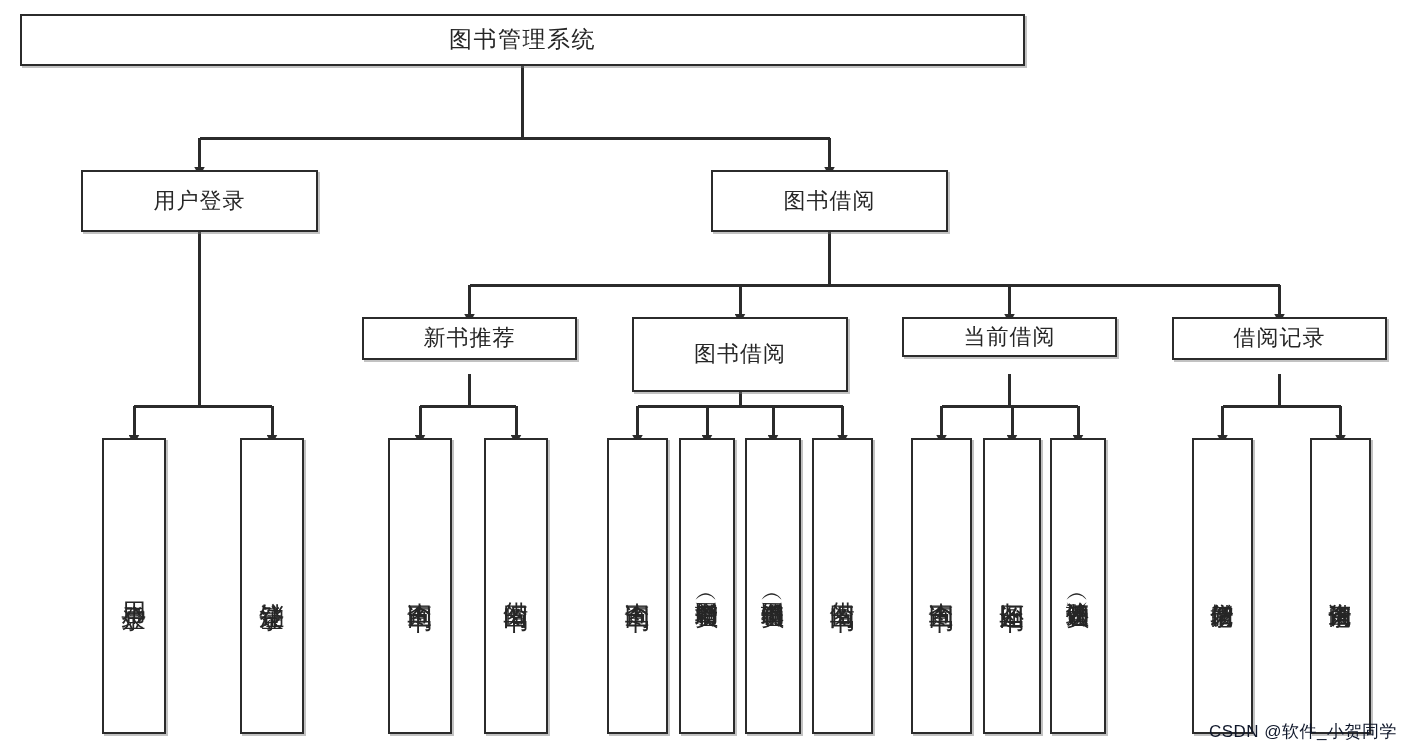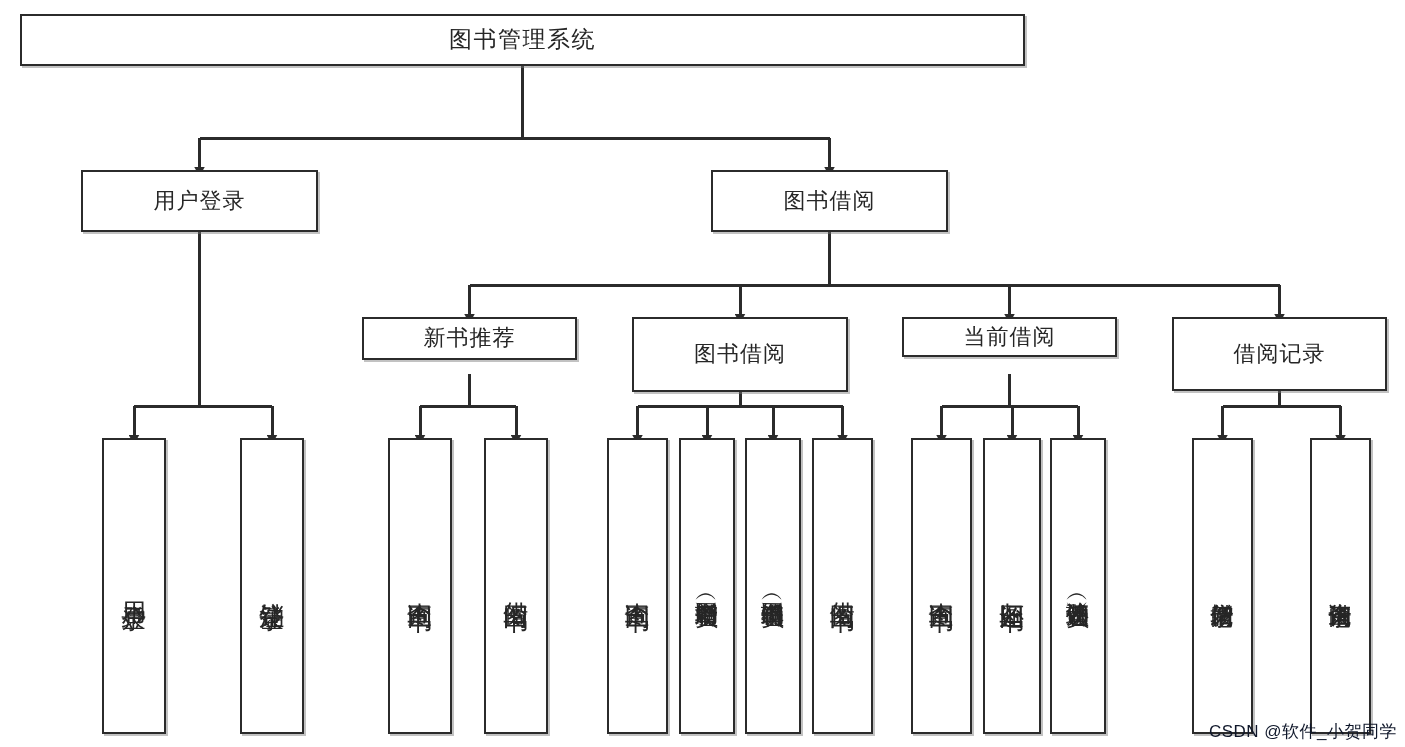--- a/index.html
+++ b/index.html
@@ -132,21 +132,21 @@
       </div>
       <div class="node-box horizontal" style="left: 362px; top: 317px; width: 215px; height: 43px;">
         <span class="node-label">新书推荐</span>
       </div>
       <div class="node-box horizontal" style="left: 632px; top: 317px; width: 216px; height: 75px;">
         <span class="node-label">图书借阅</span>
       </div>
       <div class="node-box horizontal" style="left: 902px; top: 317px; width: 215px; height: 40px;">
         <span class="node-label">当前借阅</span>
       </div>
-      <div class="node-box horizontal" style="left: 1172px; top: 317px; width: 215px; height: 74px;">
+      <div class="node-box horizontal" style="left: 1172px; top: 317px; width: 215px; height: 43px;">
         <span class="node-label">借阅记录</span>
       </div>
       <div class="node-box vertical" style="left: 102px; top: 438px; width: 64px; height: 296px;">
         <span class="node-label">用户登录</span>
       </div>
       <div class="node-box vertical" style="left: 240px; top: 438px; width: 64px; height: 296px;">
         <span class="node-label">注销登录</span>
       </div>
       <div class="node-box vertical" style="left: 388px; top: 438px; width: 64px; height: 296px;">
         <span class="node-label">查询图书</span>

